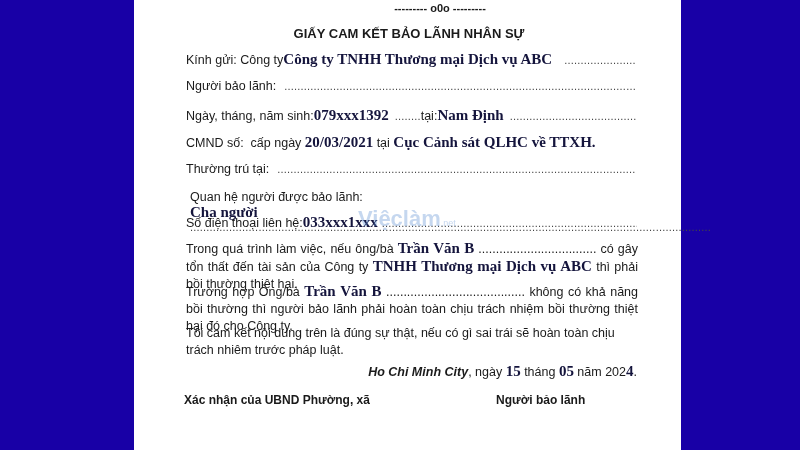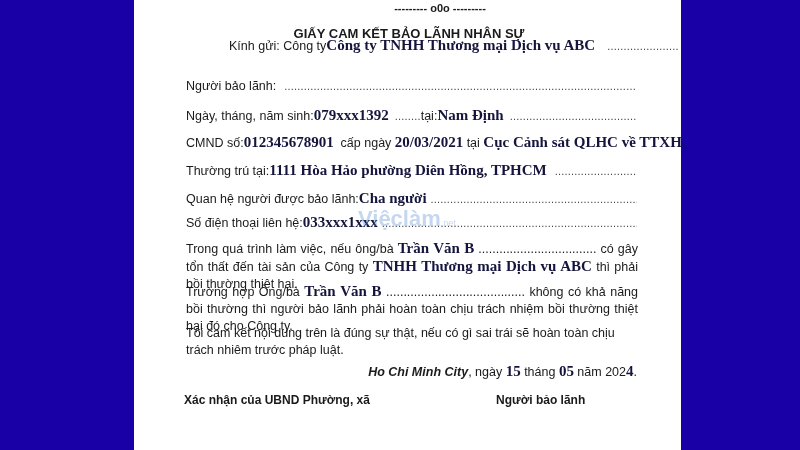--- a/index.html
+++ b/index.html
@@ -31,21 +31,21 @@
   </style>
 </head>
 <body>
 
 <div class="page"></div>
 
 <div class="abs sans" style="left:0;width:800px;text-align:center;top:2px;font-size:11px;font-weight:bold;padding-left:40px;">--------- o0o ---------</div>
 
 <div class="abs sans" style="left:0;width:818px;text-align:center;top:26px;font-size:13px;font-weight:bold;">GIẤY CAM KẾT BẢO LÃNH NHÂN SỰ</div>
 
-<div class="row" style="top:37px;width:450px;margin-left:43px;">
+<div class="row" style="top:51px;width:450px;">
   <span class="sans lbl">Kính gửi: Công ty </span>
   <span class="serif val">Công ty TNHH Thương mại Dịch vụ ABC</span>
   <span class="dots fill" style="margin-left:12px;">................................................................................................................................................................</span>
 </div>
 
 <div class="row" style="top:79px;width:451px;">
   <span class="sans lbl">Người bảo lãnh: </span>
   <span class="dots fill" style="margin-left:8px;">................................................................................................................................................................</span>
 </div>
 
@@ -53,34 +53,32 @@
   <span class="sans lbl">Ngày, tháng, năm sinh: </span>
   <span class="serif val">079xxx1392</span>
   <span class="dots" style="margin-left:6px;">........</span>
   <span class="sans lbl"> tại: </span>
   <span class="serif val">Nam Định</span>
   <span class="dots fill" style="margin-left:6px;">................................................................................................................................................................</span>
 </div>
 
 <div class="row" style="top:134px;">
   <span class="sans lbl">CMND số: </span>
-  <span class="serif val">012345678901</span>
   <span class="sans lbl" style="white-space:pre;">  cấp ngày </span>
   <span class="serif val">20/03/2021</span>
   <span class="sans lbl" style="white-space:pre;"> tại </span>
   <span class="serif val">Cục Cảnh sát QLHC về TTXH.</span>
 </div>
 
 <div class="row" style="top:162px;width:450px;">
   <span class="sans lbl">Thường trú tại: </span>
-  <span class="serif val">1111 Hòa Hảo phường Diên Hồng, TPHCM</span>
   <span class="dots fill" style="margin-left:8px;">................................................................................................................................................................</span>
 </div>
 
-<div class="row" style="top:190px;width:451px;">
+<div class="row" style="top:190px;width:451px;flex-direction:column;">
   <span class="sans lbl">Quan hệ người được bảo lãnh: </span>
   <span class="serif val">Cha người</span>
   <span class="dots fill" style="margin-left:4px;">................................................................................................................................................................</span>
 </div>
 
 <div class="row" style="top:214px;width:451px;">
   <span class="sans lbl">Số điện thoại liên hệ: </span>
   <span class="serif val">033xxx1xxx</span>
   <span class="dots fill" style="margin-left:4px;">................................................................................................................................................................</span>
 </div>

